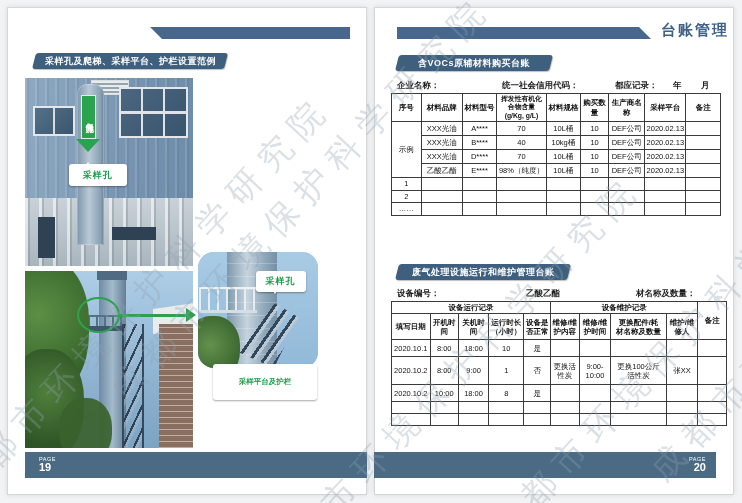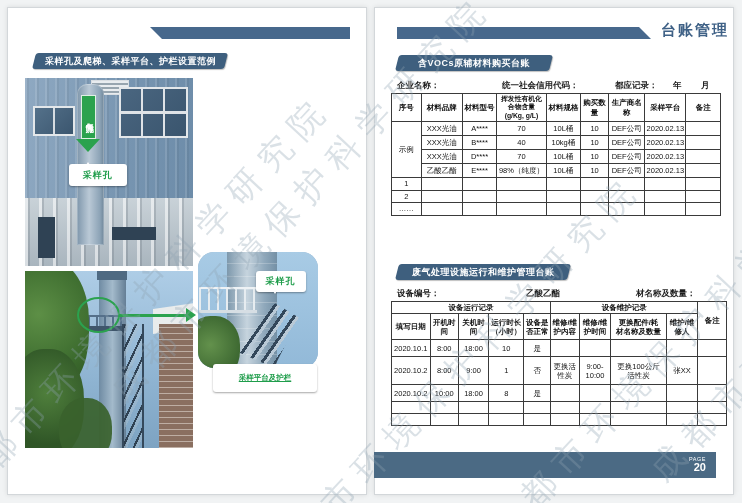--- a/index.html
+++ b/index.html
@@ -175,24 +175,28 @@
       <div class="ph-el p3-bands"></div>
       <div class="ph-el p3-rails"></div>
       <div class="ph-el p3-platform"></div>
       <div class="ph-el p3-stairs"></div>
       <div class="ph-el tree p3-leaf"></div>
       <div class="bubble tail-b" style="left:48%; top:16%; width:50px; height:21px;">
         <span>采样孔</span>
       </div>
     </div>
 
-    <div class="bubble small" style="left:205px; top:356px; width:104px; height:28px;text-decoration:underline;">
+    <div class="bubble small" style="left:205px; top:356px; width:104px; height:36px;">
       <span>采样平台及护栏</span>
     </div>
 
+    <div class="footer-bar" style="left:17px; right:-1px; padding-left:14px; align-items:flex-start;">
+      <div class="pg-label">PAGE</div>
+      <div class="pg-num">19</div>
+    </div>
   </div>
 
   <div class="page page-right">
     <div class="title-bar bar-right-slant" style="left:22px; top:19px; width:254px;"></div>
     <div class="page-title" style="left:286px; top:13px; letter-spacing:2px;text-align:right;">台账管理</div>
 
     <div class="section-box" style="left:22px; top:47px; width:154px;">
       <span>含VOCs原辅材料购买台账</span>
     </div>
 

